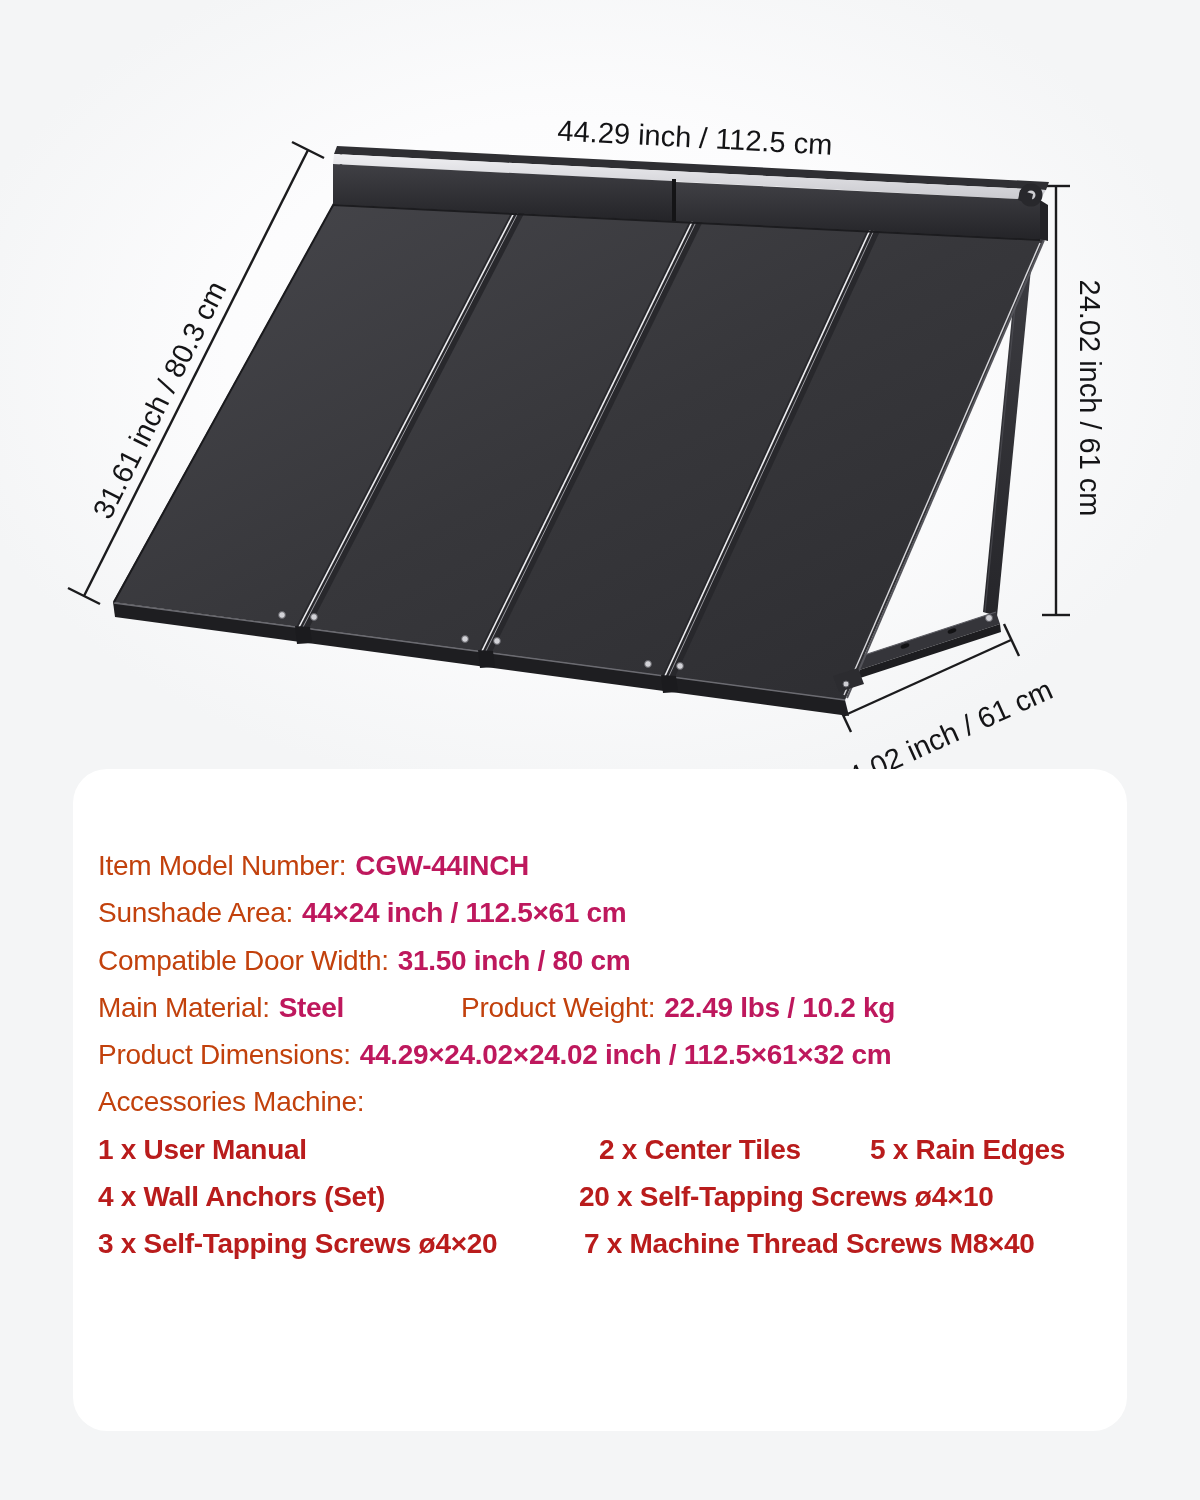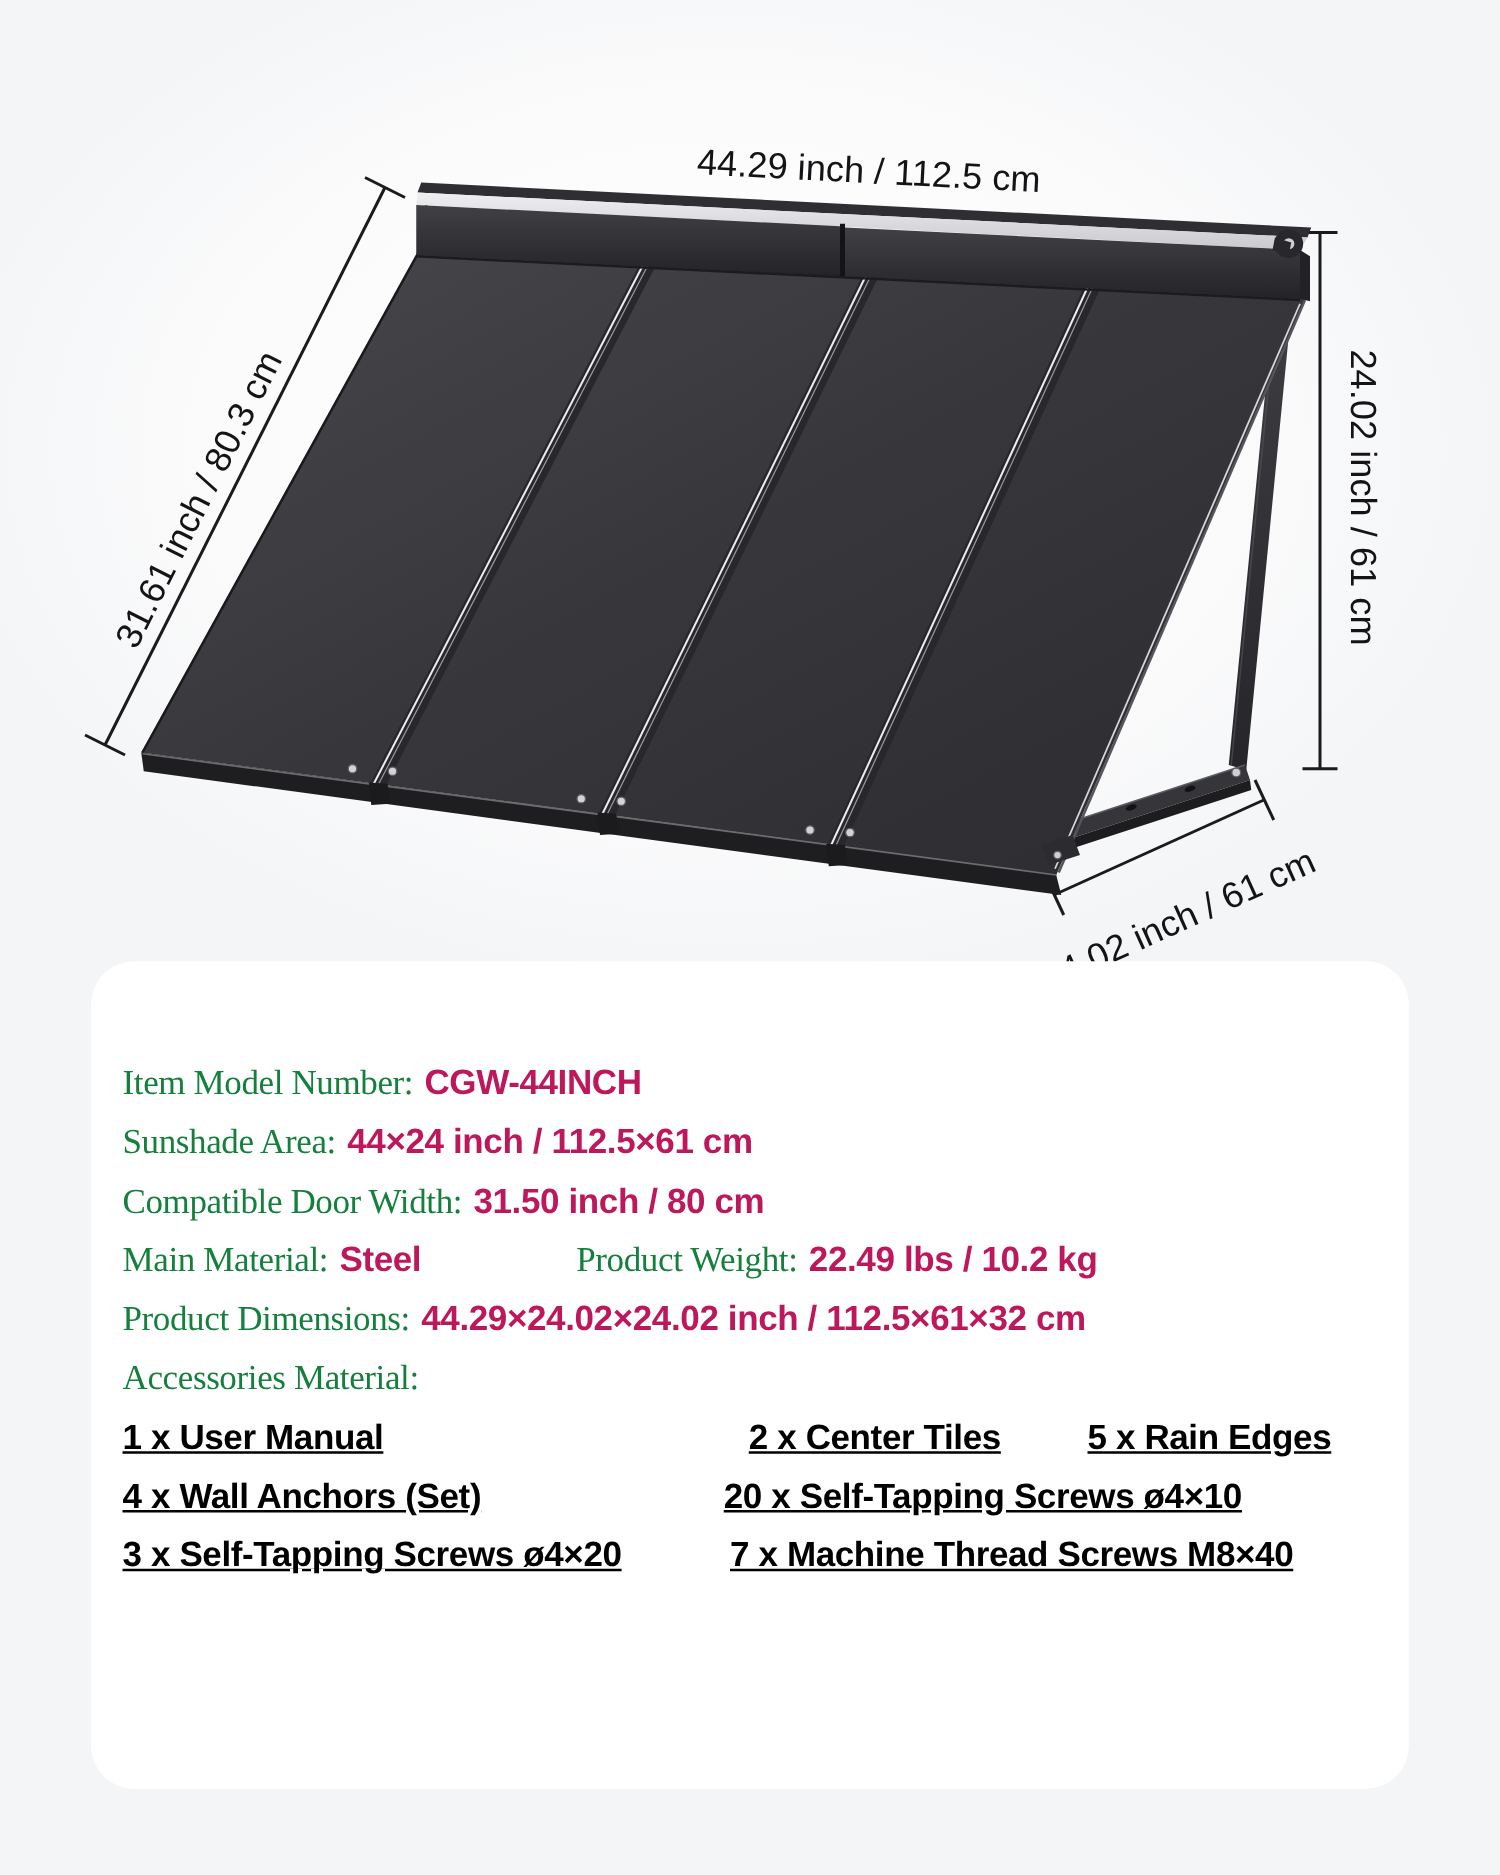--- a/index.html
+++ b/index.html
@@ -27,24 +27,24 @@
   
   .panel{
     position:absolute;left:73px;top:769px;width:1054px;height:662px;
     background:#ffffff;border-radius:34px;
     box-sizing:border-box;padding:73px 20px 0 25px;
   }
   .line{
     position:relative;height:47.3px;line-height:47.3px;
     font-size:28px;letter-spacing:-0.3px;white-space:nowrap;
   }
-  .lbl{color:#15803d;font-weight:400;font-family:Liberation Serif, serif;}
+  .lbl{color:#c2410c;font-weight:400;}
   .val{color:#be185d;font-weight:700;margin-left:9px;}
   .pw{position:absolute;left:363px;top:0;}
-  .acc span{position:absolute;top:0;color:#000000;font-weight:700;line-height:47.3px;text-decoration:underline;}
+  .acc span{position:absolute;top:0;color:#b91c1c;font-weight:700;line-height:47.3px;}
 </style>
 </head>
 <body>
 
 <div class="stage">
   <svg width="1200" height="769" viewBox="0 0 1200 769">
     <defs>
       <linearGradient id="sheetGrad" x1="0" y1="0" x2="1" y2="1">
         <stop offset="0" stop-color="#47474c"></stop>
         <stop offset="0.5" stop-color="#37373b"></stop>
@@ -196,21 +196,21 @@
     <span class="pw">
       <span class="lbl">Product Weight:</span><span class="val">22.49 lbs / 10.2 kg</span>
     </span>
   </div>
 
   <div class="line">
     <span class="lbl">Product Dimensions:</span><span class="val">44.29×24.02×24.02 inch / 112.5×61×32 cm</span>
   </div>
 
   <div class="line">
-    <span class="lbl">Accessories Material:</span>
+    <span class="lbl">Accessories Machine:</span>
   </div>
 
   <div class="line acc">
     <span style="left:0">1 x User Manual</span>
     <span style="left:501px">2 x Center Tiles</span>
     <span style="left:772px">5 x Rain Edges</span>
   </div>
 
 
 

